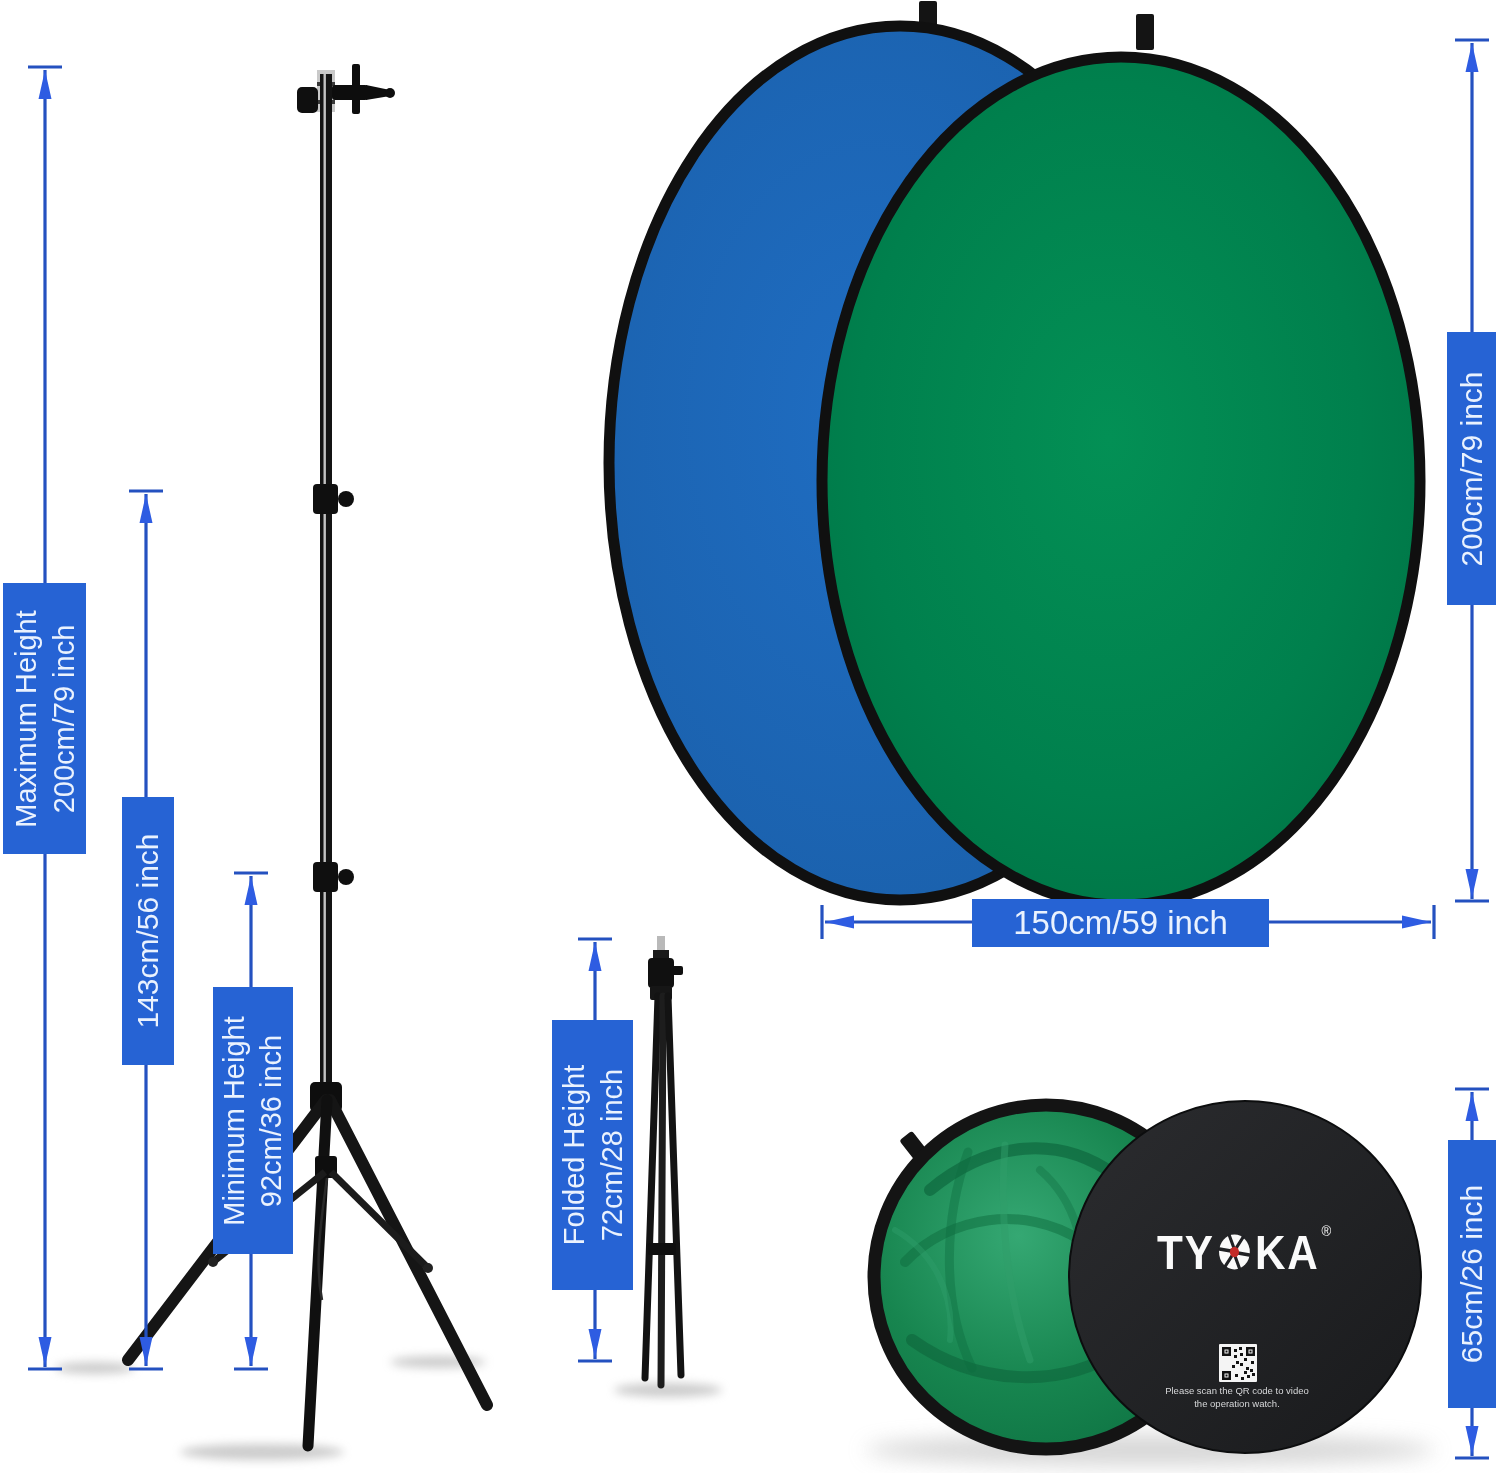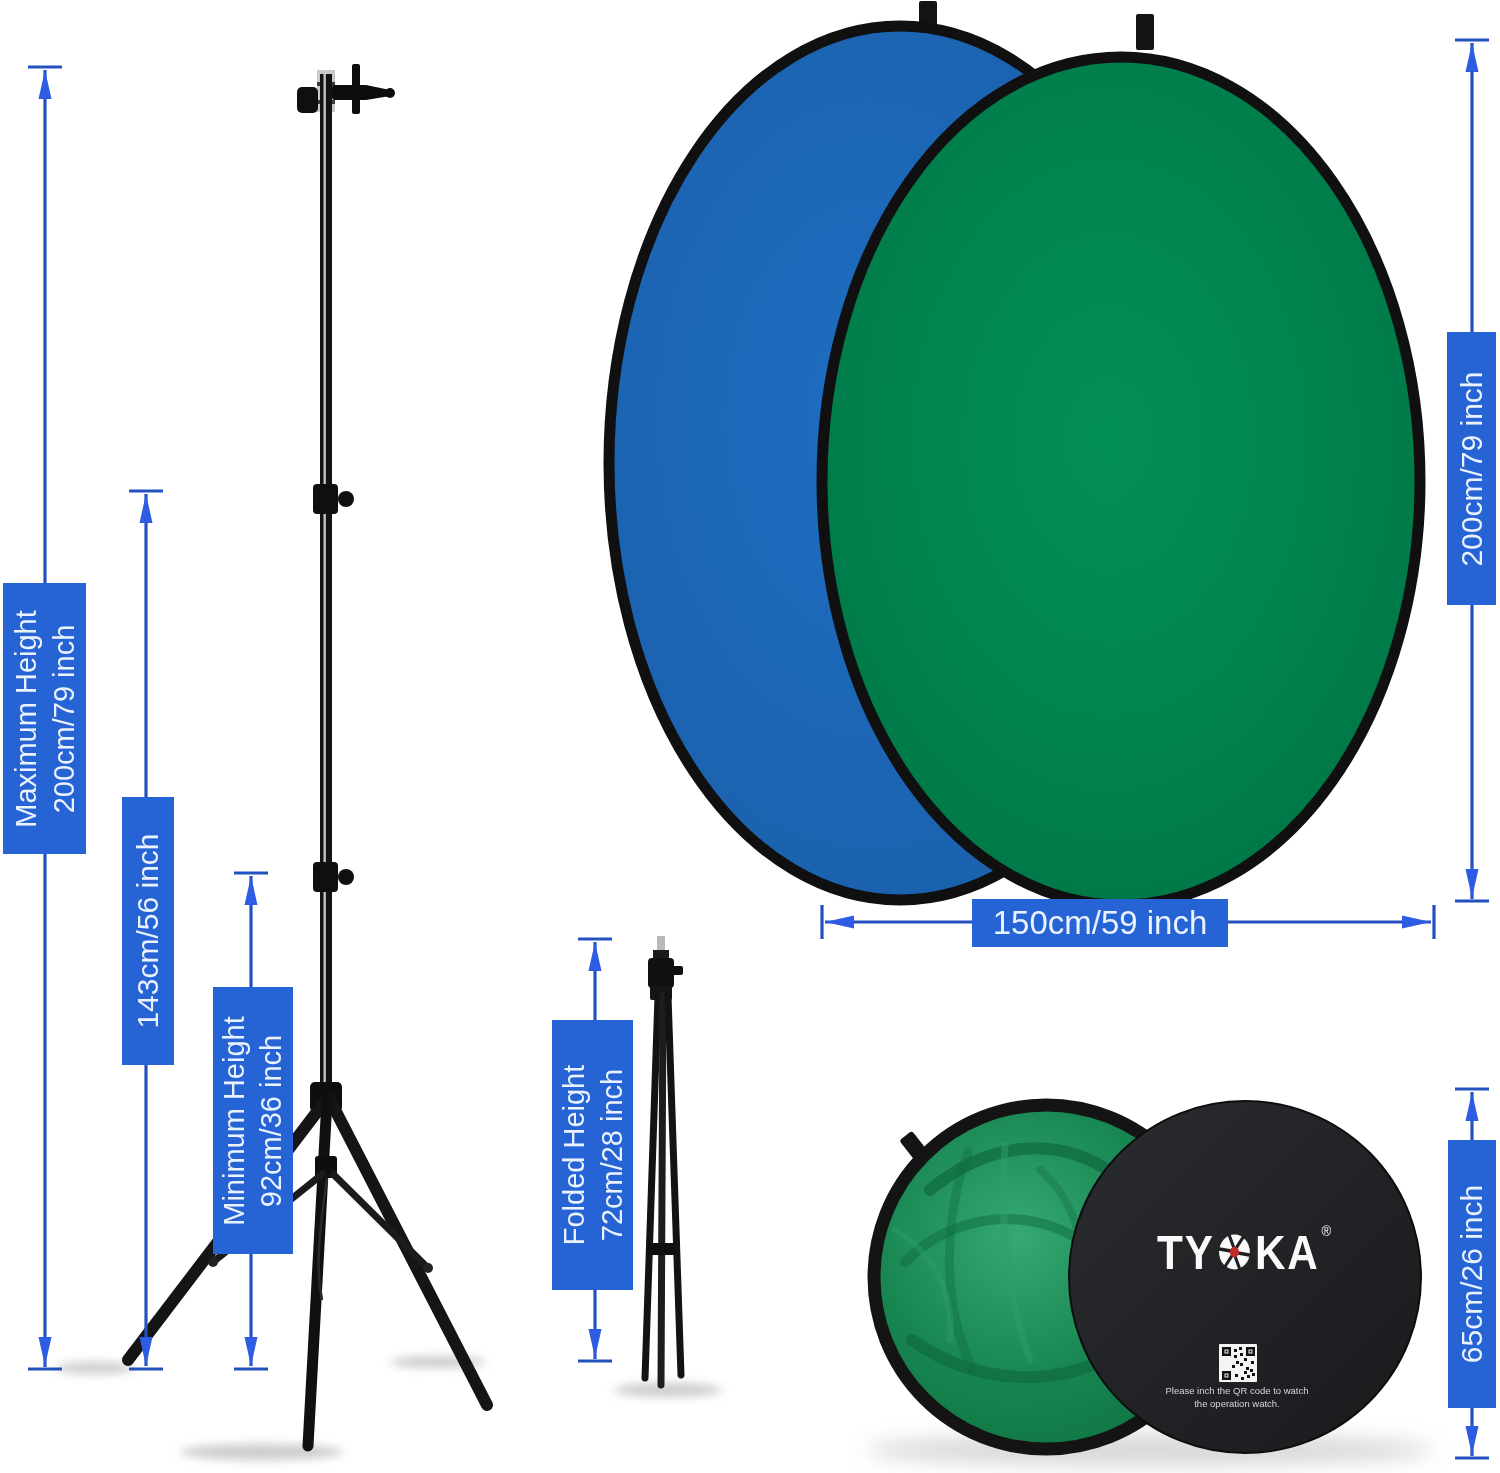--- a/index.html
+++ b/index.html
@@ -260,21 +260,21 @@
       <span>72cm/28 inch</span>
     </div>
   </div>
 
   <div class="lbl" style="left:1447px;top:332px;width:49px;height:273px;">
     <div class="vwrap fs30" style="width:273px;height:49px;">
       <span>200cm/79 inch</span>
     </div>
   </div>
 
-  <div class="lbl" style="left:972px;top:899px;width:256px;height:48px;">
+  <div class="lbl" style="left:972px;top:899px;width:297px;height:48px;">
     <div class="hwrap fs33">
       <span>150cm/59 inch</span>
     </div>
   </div>
 
   <div class="lbl" style="left:1448px;top:1140px;width:48px;height:268px;">
     <div class="vwrap fs30" style="width:268px;height:48px;">
       <span>65cm/26 inch</span>
     </div>
   </div>
@@ -291,17 +291,17 @@
         <path d="M16,19 L3,17"></path>
         <path d="M19,15 L14,3"></path>
       </g>
       <circle cx="20" cy="20" r="5.2" fill="#c32b28"></circle>
     </svg>
     <span>KA</span>
     <span class="reg">®</span>
   </div>
 
   <div class="qrcap">
-    <div>Please inch the QR code to watch</div>
+    <div>Please scan the QR code to video</div>
     <div>the operation watch.</div>
   </div>
 
 </div>
 
 </body></html>

